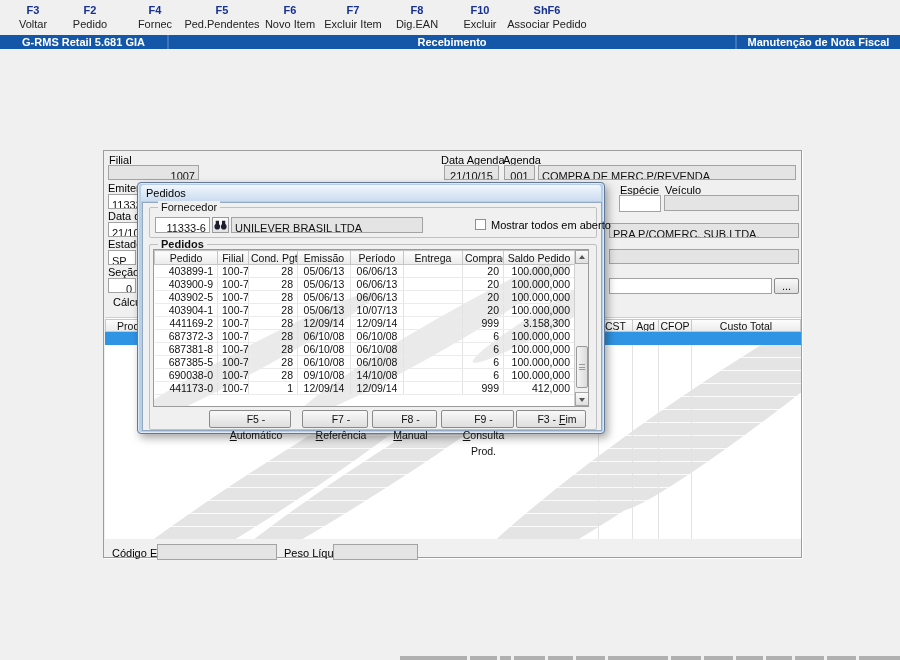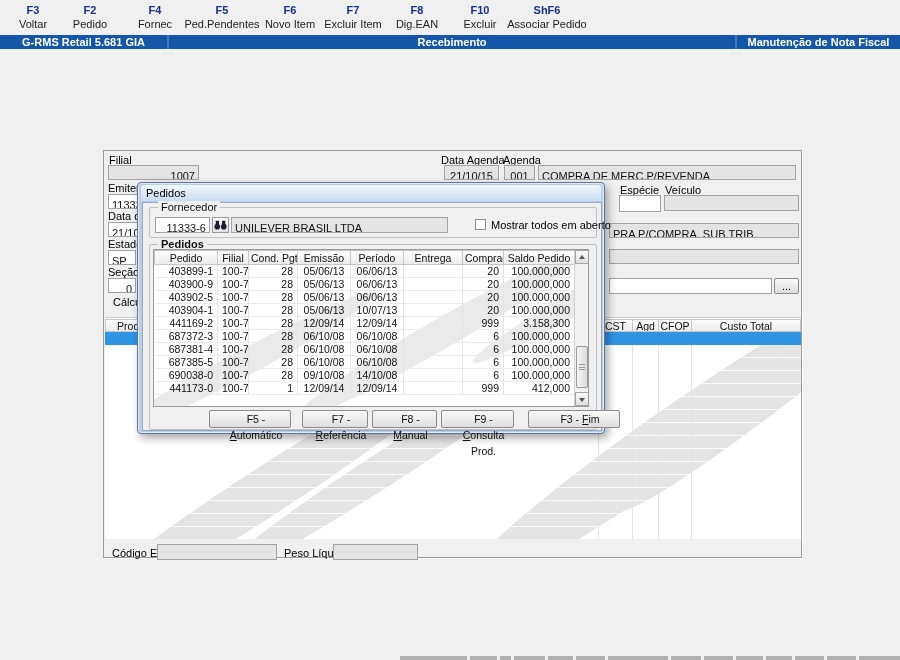--- a/index.html
+++ b/index.html
@@ -116,21 +116,21 @@
 
   <span class="lbl" style="left:4px;top:31px">Emitente</span>
   <div class="fld white" style="left:4px;top:43px;width:34px;height:15px">11333</div>
   <span class="lbl" style="left:516px;top:33px">Espécie</span>
   <div class="fld white" style="left:515px;top:44px;width:42px;height:17px"></div>
   <span class="lbl" style="left:561px;top:33px">Veículo</span>
   <div class="fld" style="left:560px;top:44px;width:135px;height:16px"></div>
 
   <span class="lbl" style="left:4px;top:59px">Data de E</span>
   <div class="fld white" style="left:4px;top:71px;width:34px;height:15px">21/10/1</div>
-  <div class="fld" style="left:505px;top:72px;width:190px;height:15px">PRA P/COMPRA. SUB.TRIB.</div>
+  <div class="fld" style="left:505px;top:72px;width:190px;height:15px">PRA P/COMERC. SUB.LTDA.</div>
 
   <span class="lbl" style="left:4px;top:87px">Estado E</span>
   <div class="fld white" style="left:4px;top:99px;width:28px;height:15px">SP</div>
   <div class="icobtn" style="left:33px;top:99px;width:15px;height:15px">
     <svg width="12" height="9" viewBox="0 0 12 9">
         <circle cx="3" cy="6" r="2.6" fill="#1d1d30"></circle>
         <circle cx="9" cy="6" r="2.6" fill="#1d1d30"></circle>
         <rect x="1.6" y="0.6" width="3" height="4" fill="#1d1d30"></rect>
         <rect x="7.4" y="0.6" width="3" height="4" fill="#1d1d30"></rect>
       </svg>
@@ -186,21 +186,21 @@
     </div>
     <div class="fld white r" style="left:12px;top:14px;width:55px;height:16px">11333-6</div>
     <div class="icobtn" style="left:69px;top:14px;width:17px;height:16px">
       <svg width="13" height="10" viewBox="0 0 12 9">
           <circle cx="3" cy="6" r="2.6" fill="#1d1d30"></circle>
           <circle cx="9" cy="6" r="2.6" fill="#1d1d30"></circle>
           <rect x="1.6" y="0.6" width="3" height="4" fill="#1d1d30"></rect>
           <rect x="7.4" y="0.6" width="3" height="4" fill="#1d1d30"></rect>
         </svg>
     </div>
-    <div class="fld" style="left:88px;top:14px;width:217px;height:16px">UNILEVER BRASIL LTDA</div>
+    <div class="fld" style="left:88px;top:14px;width:192px;height:16px">UNILEVER BRASIL LTDA</div>
     <div class="chk" style="left:332px;top:16px"></div>
     <span class="lbl" style="left:348px;top:16px">Mostrar todos em aberto</span>
 
     <div class="grp" style="left:6px;top:41px;width:448px;height:186px">
       <span class="legend" style="font-weight:bold">Pedidos</span>
     </div>
 
     <div class="dgrid">
       <div class="band" style="left:-60px;top:100px;width:300px;height:26px;transform:rotate(-28deg);background:#eaeaea"></div>
       <div class="band" style="left:120px;top:70px;width:330px;height:30px;transform:rotate(-30deg);background:#eaeaea"></div>
@@ -283,21 +283,21 @@
               <td class="r">687372-3</td>
               <td class="c">100-7</td>
               <td class="r">28</td>
               <td class="c">06/10/08</td>
               <td class="c">06/10/08</td>
               <td class="l"></td>
               <td class="r">6</td>
               <td class="r">100.000,000</td>
             </tr>
             <tr>
-              <td class="r">687381-4</td>
+              <td class="r">687381-8</td>
               <td class="c">100-7</td>
               <td class="r">28</td>
               <td class="c">06/10/08</td>
               <td class="c">06/10/08</td>
               <td class="l"></td>
               <td class="r">6</td>
               <td class="r">100.000,000</td>
             </tr>
             <tr>
               <td class="r">687385-5</td>
@@ -341,21 +341,21 @@
         <div class="sbarrow" style="bottom:0;top:auto">
             <div class="tri-down"></div>
           </div>
       </div>
     </div>
 
     <div class="btn dbtn" style="left:66px;width:82px"><span>F5 - </span><span class="u">A</span><span>utomático</span></div>
     <div class="btn dbtn" style="left:159px;width:66px"><span>F7 - </span><span class="u">R</span><span>eferência</span></div>
     <div class="btn dbtn" style="left:229px;width:65px"><span>F8 - </span><span class="u">M</span><span>anual</span></div>
     <div class="btn dbtn" style="left:298px;width:73px"><span>F9 - </span><span class="u">C</span><span>onsulta Prod.</span></div>
-    <div class="btn dbtn" style="left:385px;width:92px"><span>F3 - </span><span class="u">F</span><span>im</span></div>
+    <div class="btn dbtn" style="left:373px;width:70px"><span>F3 - </span><span class="u">F</span><span>im</span></div>
   </div>
 </div>
 
 <div class="taskbar">
   <div class="tbseg" style="left:400px;width:67px"></div>
   <div class="tbseg" style="left:470px;width:27px"></div>
   <div class="tbseg" style="left:500px;width:11px"></div>
   <div class="tbseg" style="left:514px;width:31px"></div>
   <div class="tbseg" style="left:548px;width:25px"></div>
   <div class="tbseg" style="left:576px;width:29px"></div>

